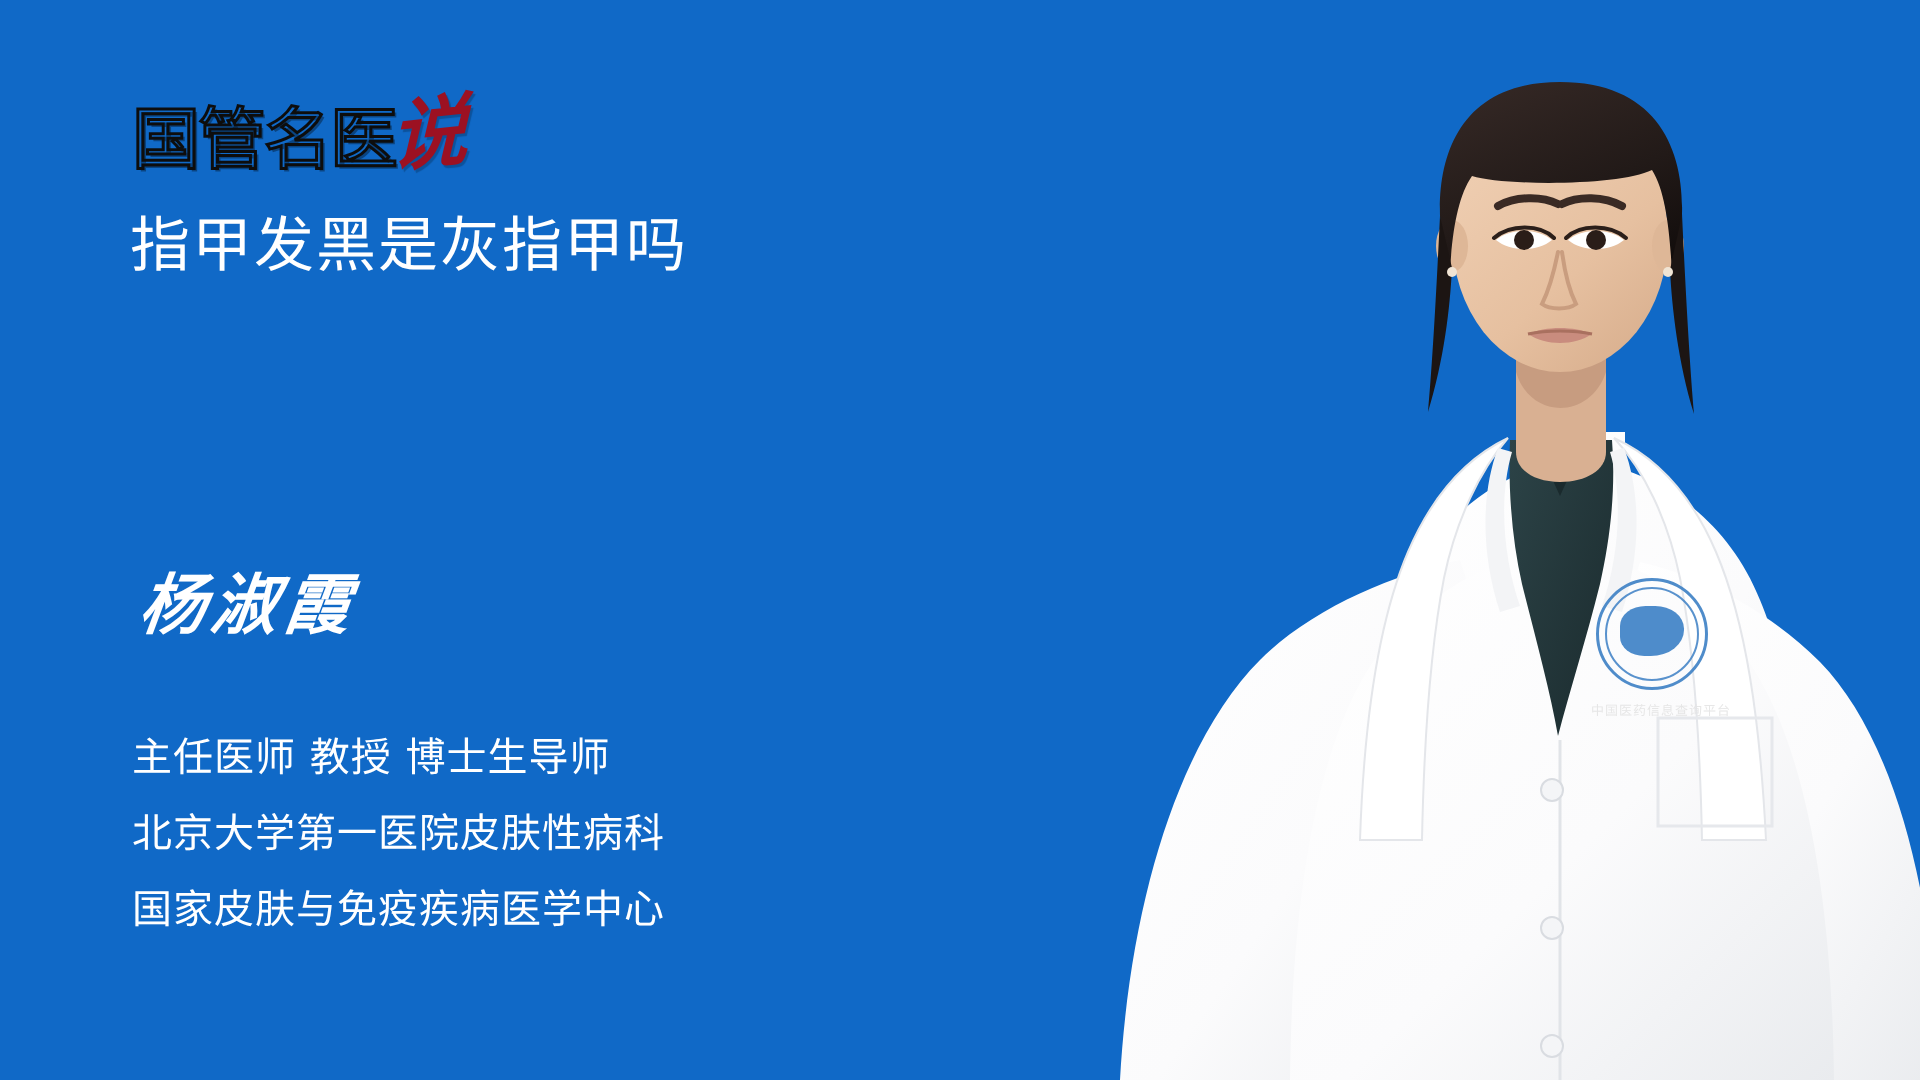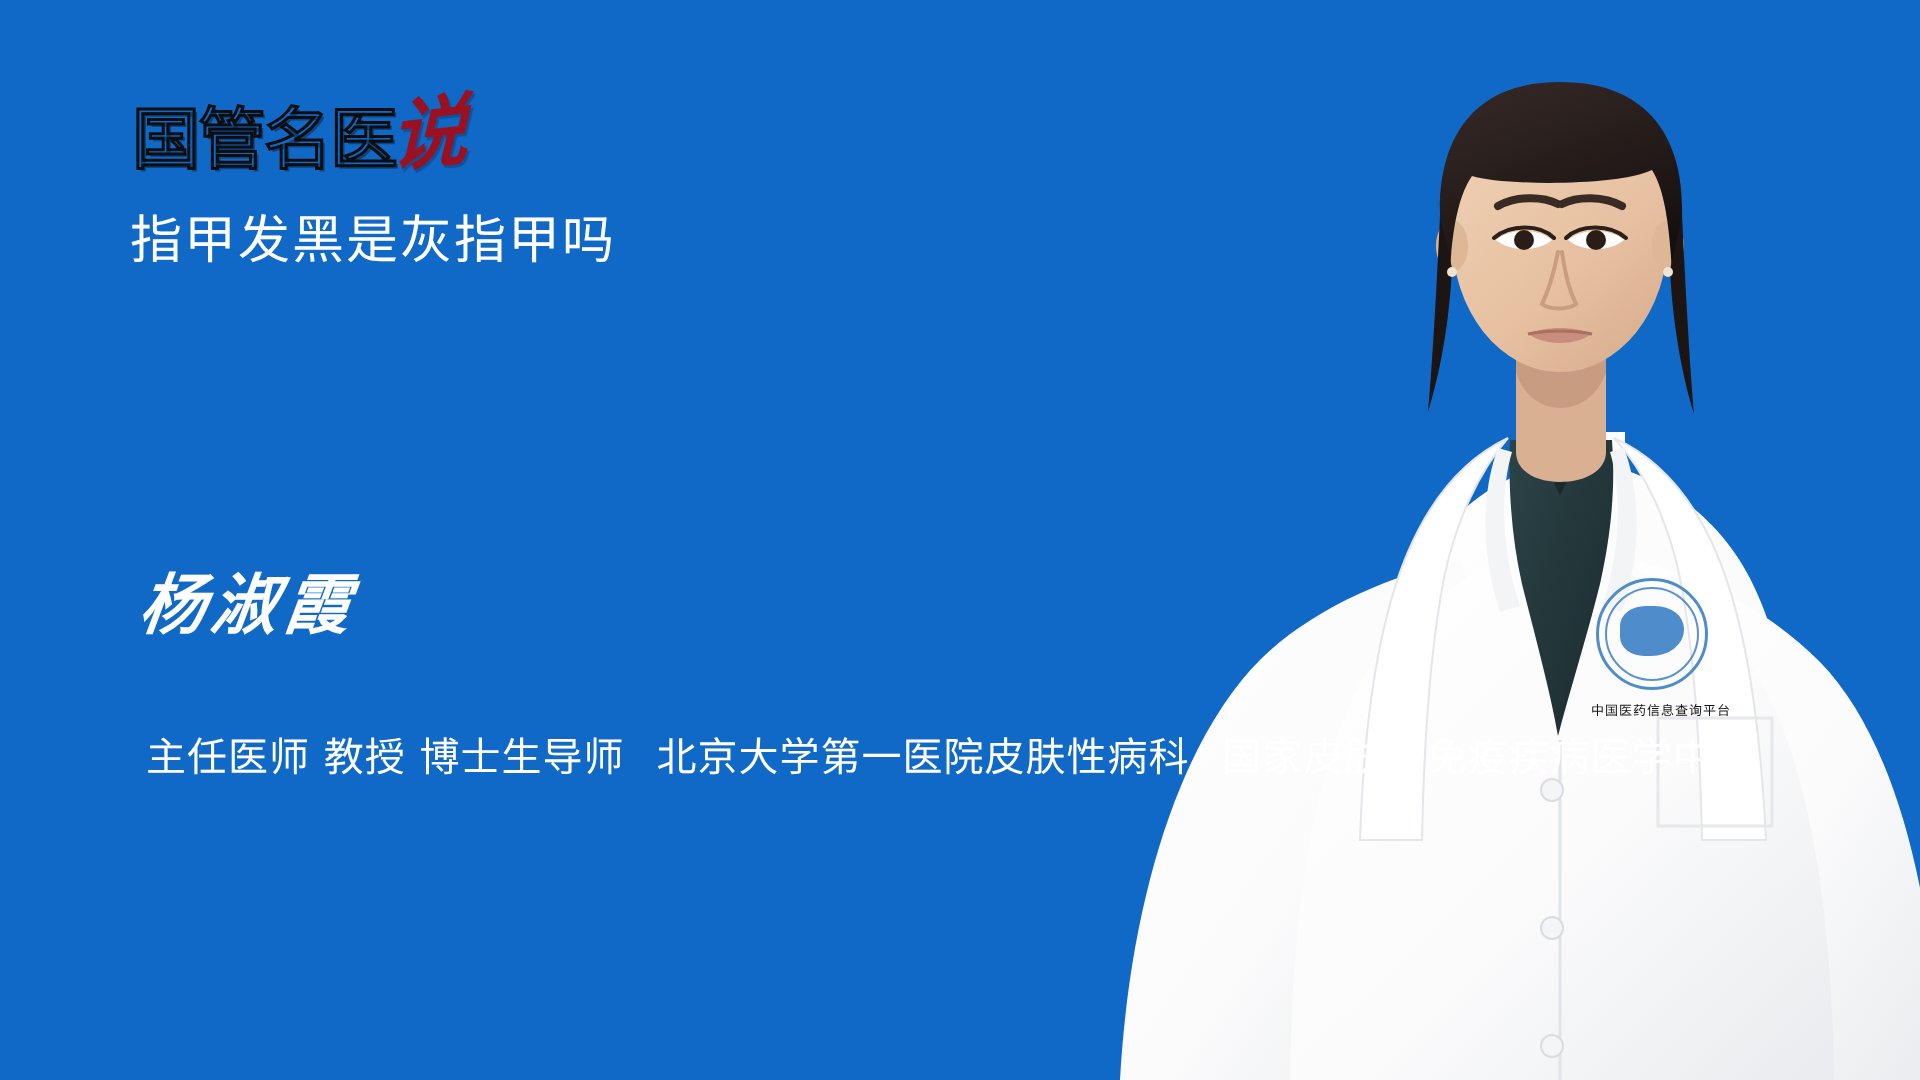--- a/index.html
+++ b/index.html
@@ -58,27 +58,27 @@
     transform-origin: left bottom;
     text-shadow: 2px 3px 1px rgba(0,0,0,0.22);
     white-space: nowrap;
   }
 
   
   .main-title {
     position: absolute;
     left: 130px;
     top: 212px;
-    font-size: 52px;
+    font-size: 60px;
     line-height: 1.12;
     color: #ffffff;
     font-weight: 400;
     letter-spacing: 2px;
     white-space: nowrap;
-    font-family: Liberation Serif, serif;
+    font-family: Liberation Sans, sans-serif;
   }
 
   
   .doctor-name {
     position: absolute;
     left: 136px;
     top: 572px;
     font-size: 66px;
     line-height: 1;
     color: #ffffff;
@@ -87,26 +87,25 @@
     letter-spacing: 6px;
     white-space: nowrap;
     font-family: "DejaVu Serif", "Liberation Serif", serif;
     transform: skewX(-7deg);
     transform-origin: left bottom;
   }
 
   
   .credentials {
     position: absolute;
-    left: 146px;
+    left: 132px;
     top: 735px;
     display: flex;
-    flex-direction: row;
+    flex-direction: column;
     gap: 32px;
-    align-items: center;
   }
   .cred-line {
     font-size: 40px;
     line-height: 1.1;
     color: #ffffff;
     letter-spacing: 1px;
     white-space: nowrap;
     font-family: "DejaVu Sans", "Liberation Sans", sans-serif;
   }
 
@@ -154,21 +153,21 @@
     border-radius: 40% 45% 52% 38%;
   }
   .emblem-caption {
     position: absolute;
     left: 1576px;
     top: 700px;
     width: 170px;
     text-align: center;
     font-size: 13px;
     letter-spacing: 1px;
-    color: #000000;
+    color: #e5e5e5;
     opacity: 0.92;
     font-family: "DejaVu Sans", "Liberation Sans", sans-serif;
     white-space: nowrap;
   }
 </style>
 </head>
 <body>
 
 <div id="stage">
 

